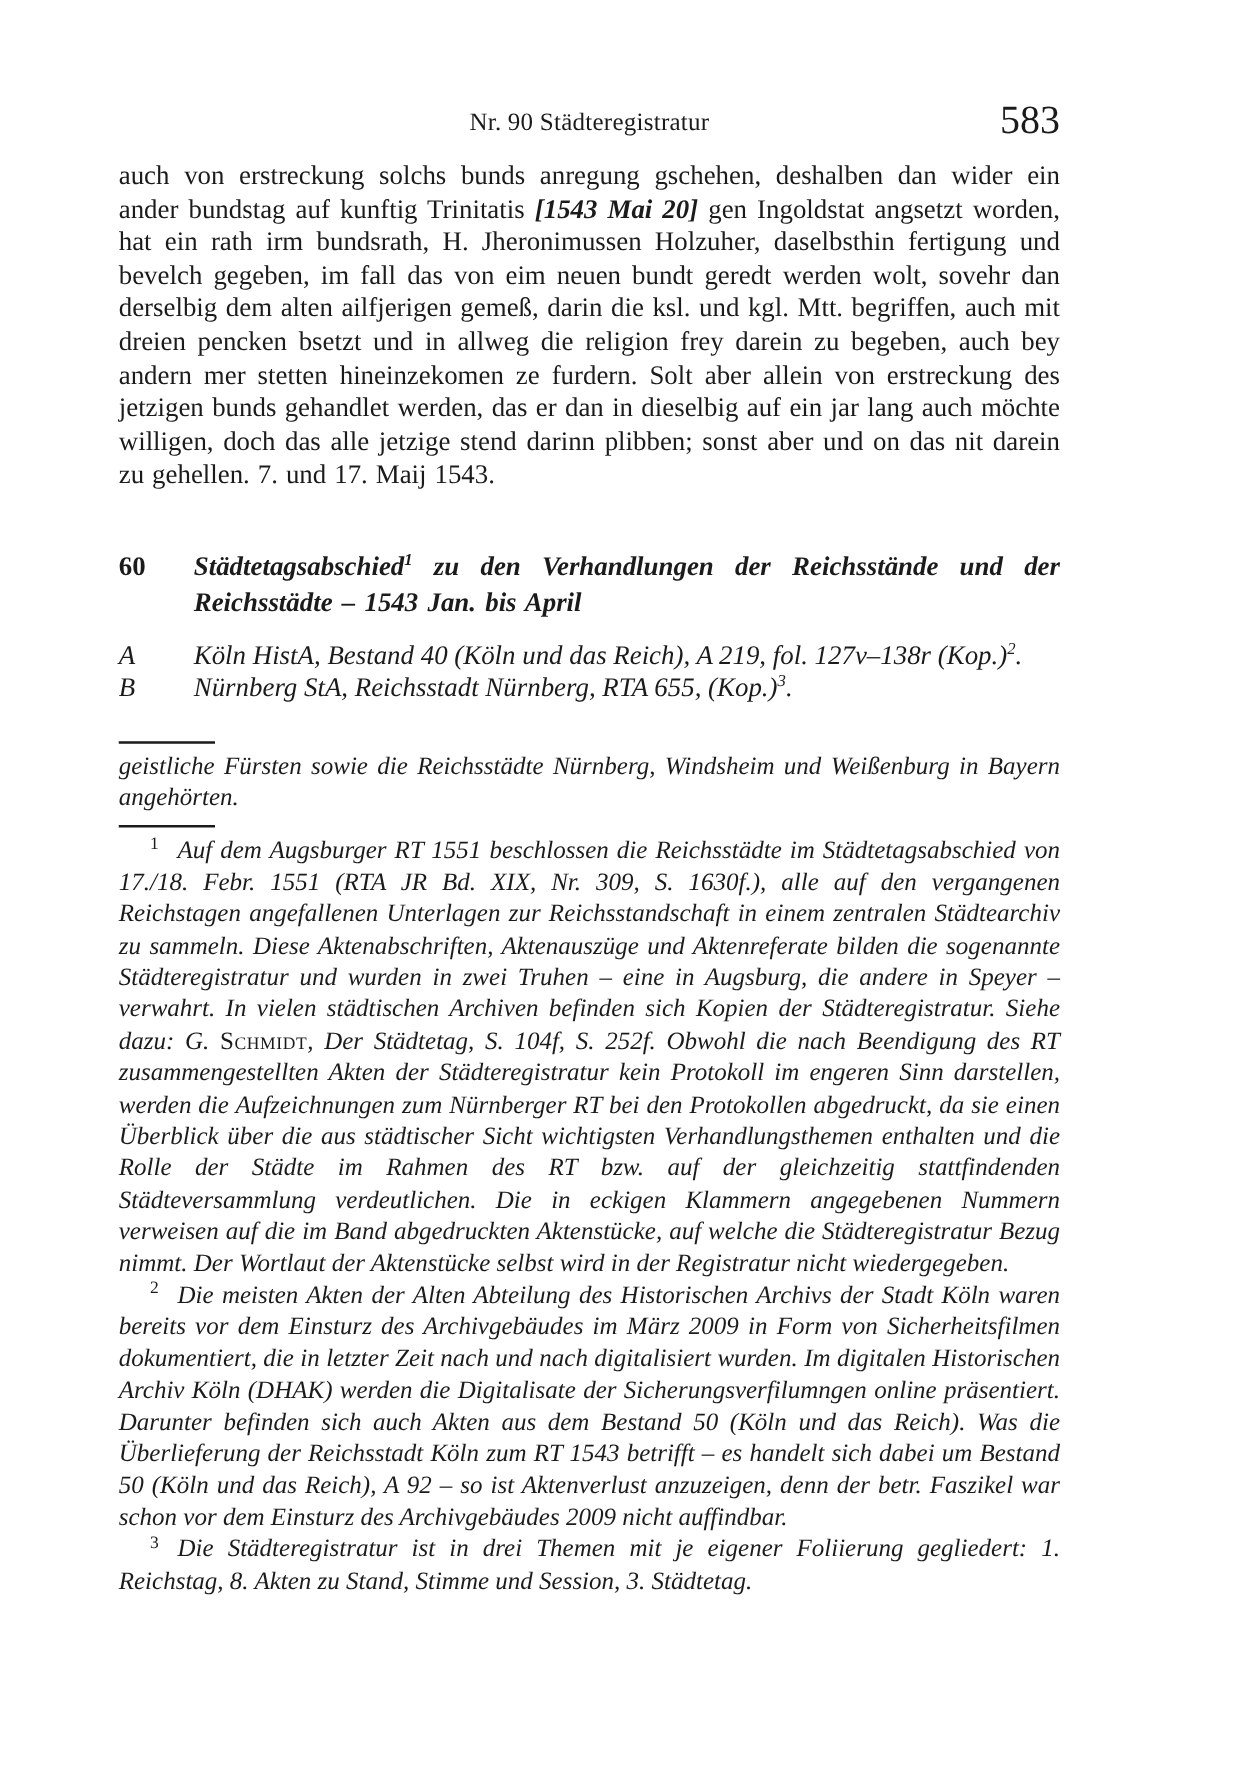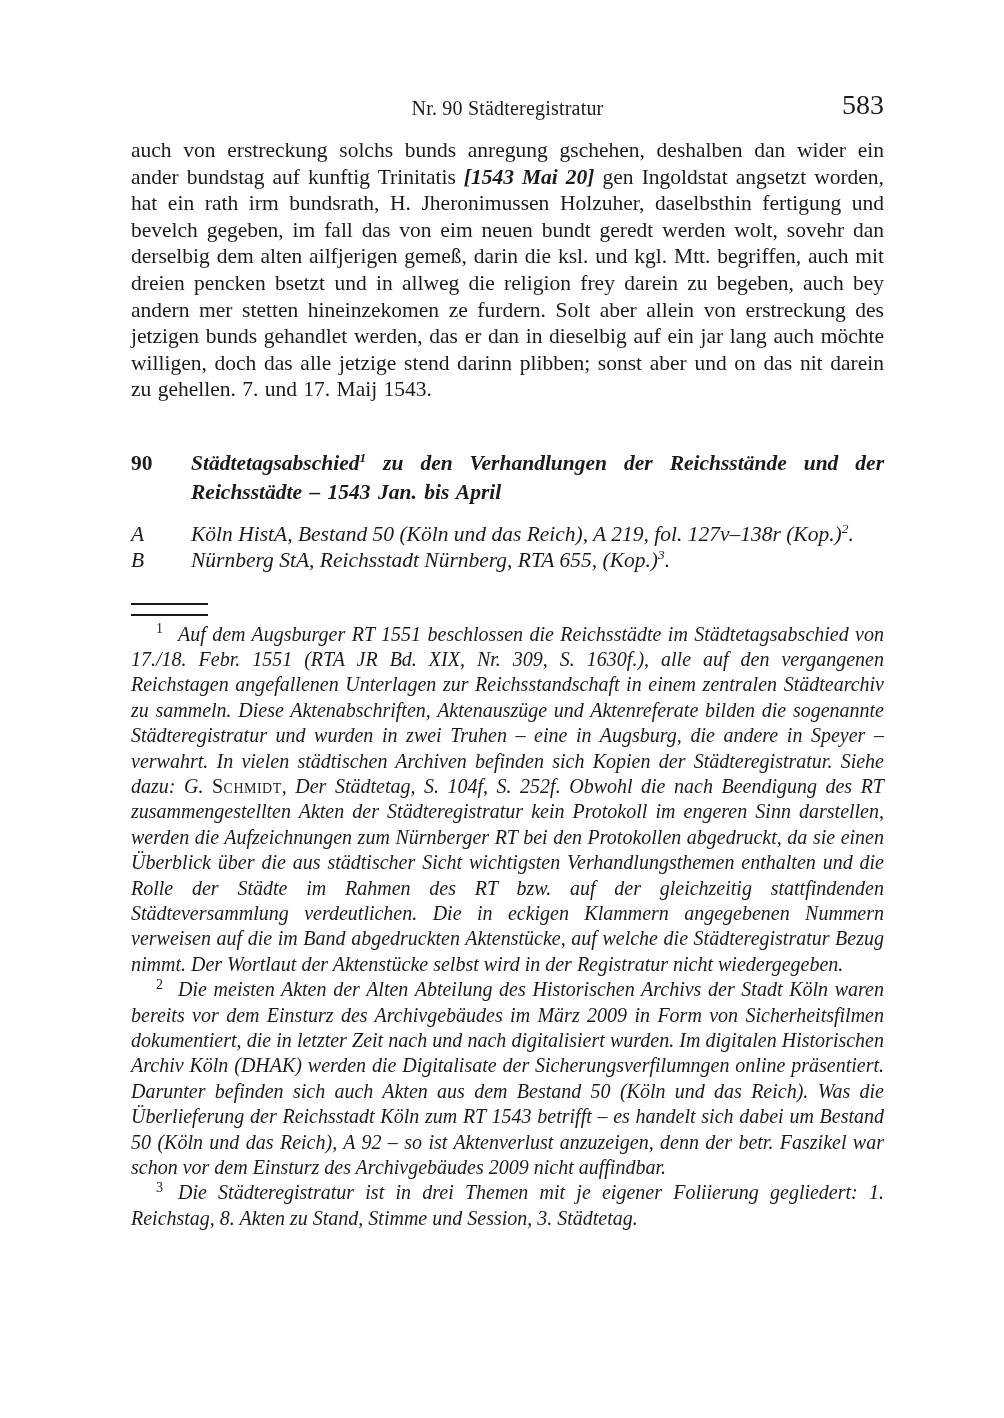--- a/index.html
+++ b/index.html
@@ -12,42 +12,41 @@
     width: 1004px;
     height: 1418px;
     background: #ffffff;
     color: #1b1b1b;
     font-family: "Liberation Serif", serif;
     overflow: hidden;
   }
   .text-column {
     position: absolute;
     left: 95px;
-    top: 16px;
+    top: 6px;
     width: 753px;
-    margin-left: 36px;
   }
 
   
   .running-header {
     position: relative;
     margin-top: 80px;
     height: 28px;
     font-size: 20px;
     line-height: 24px;
   }
   .running-title {
     text-align: center;
     letter-spacing: 0.2px;
   }
   .page-number {
     position: absolute;
     right: 0;
     top: -3px;
-    font-size: 28px;
+    font-size: 32px;
   }
 
   
   .body-par {
     margin: 13px 0 0 0;
     font-size: 21.5px;
     line-height: 26.6px;
     text-align: justify;
     word-spacing: 1px;
   }
@@ -145,36 +144,37 @@
 
     <header class="running-header">
       <div class="running-title">Nr. 90 Städteregistratur</div>
       <div class="page-number">583</div>
     </header>
 
     <p class="body-par"><span>auch von erstreckung solchs bunds anregung gschehen, deshalben dan wider ein ander bundstag auf kunftig Trinitatis </span><span class="it">[1543 Mai 20]</span><span> gen Ingoldstat angsetzt worden, hat ein rath irm bundsrath, H. Jheronimussen Holzuher, daselbsthin fertigung und bevelch gegeben, im fall das von eim neuen bundt geredt werden wolt, sovehr dan derselbig dem alten ailfjerigen gemeß, darin die ksl. und kgl. Mtt. begriffen, auch mit dreien pencken bsetzt und in allweg die religion frey darein zu begeben, auch bey andern mer stetten hineinzekomen ze furdern. Solt aber allein von erstreckung des jetzigen bunds gehandlet werden, das er dan in dieselbig auf ein jar lang auch möchte willigen, doch das alle jetzige stend darinn plibben; sonst aber und on das nit darein zu gehellen. 7. und 17. Maij 1543.</span></p>
 
     <section class="entry">
       <div class="entry-heading">
-        <span class="entry-number">90</span>
+        <span class="entry-number">60</span>
         <h2 class="entry-title"><span>Städtetagsabschied</span><sup class="ref">1</sup><span> zu den Verhandlungen der Reichsstände und der Reichsstädte – 1543 Jan. bis April</span></h2>
       </div>
 
       <ul class="sources">
         <li class="source-row">
-          <span class="siglum">A</span><span>Köln HistA, Bestand 50 (Köln und das Reich), A 219, fol. 127v–138r (Kop.)</span><sup class="ref">2</sup><span>.</span>
+          <span class="siglum">A</span><span>Köln HistA, Bestand 40 (Köln und das Reich), A 219, fol. 127v–138r (Kop.)</span><sup class="ref">2</sup><span>.</span>
         </li>
         <li class="source-row">
           <span class="siglum">B</span><span>Nürnberg StA, Reichsstadt Nürnberg, RTA 655, (Kop.)</span><sup class="ref">3</sup><span>.</span>
         </li>
       </ul>
     </section>
 
     <footer class="footnotes">
       <div class="fn-rule"></div>
+      <p class="fn fn-cont">geistliche Fürsten sowie die Reichsstädte Nürnberg, Windsheim und Weißenburg in Bayern angehörten.</p>
 
       <div class="fn-rule second"></div>
 
       <p class="fn"><sup class="fn-marker">1</sup><span>Auf dem Augsburger RT 1551 beschlossen die Reichsstädte im Städtetagsabschied von 17./18. Febr. 1551 (RTA JR Bd. XIX, Nr. 309, S. 1630f.), alle auf den vergangenen Reichstagen angefallenen Unterlagen zur Reichsstandschaft in einem zentralen Städtearchiv zu sammeln. Diese Aktenabschriften, Aktenauszüge und Aktenreferate bilden die sogenannte Städteregistratur und wurden in zwei Truhen – eine in Augsburg, die andere in Speyer – verwahrt. In vielen städtischen Archiven befinden sich Kopien der Städteregistratur. Siehe dazu: G. </span><span class="smallcaps">Schmidt</span><span>, Der Städtetag, S. 104f, S. 252f. Obwohl die nach Beendigung des RT zusammengestellten Akten der Städteregistratur kein Protokoll im engeren Sinn darstellen, werden die Aufzeichnungen zum Nürnberger RT bei den Protokollen abgedruckt, da sie einen Überblick über die aus städtischer Sicht wichtigsten Verhandlungsthemen enthalten und die Rolle der Städte im Rahmen des RT bzw. auf der gleichzeitig stattfindenden Städteversammlung verdeutlichen. Die in eckigen Klammern angegebenen Nummern verweisen auf die im Band abgedruckten Aktenstücke, auf welche die Städteregistratur Bezug nimmt. Der Wortlaut der Aktenstücke selbst wird in der Registratur nicht wiedergegeben.</span></p>
 
       <p class="fn"><sup class="fn-marker">2</sup><span>Die meisten Akten der Alten Abteilung des Historischen Archivs der Stadt Köln waren bereits vor dem Einsturz des Archivgebäudes im März 2009 in Form von Sicherheitsfilmen dokumentiert, die in letzter Zeit nach und nach digitalisiert wurden. Im digitalen Historischen Archiv Köln (DHAK) werden die Digitalisate der Sicherungsverfilumngen online präsentiert. Darunter befinden sich auch Akten aus dem Bestand 50 (Köln und das Reich). Was die Überlieferung der Reichsstadt Köln zum RT 1543 betrifft – es handelt sich dabei um Bestand 50 (Köln und das Reich), A 92 – so ist Aktenverlust anzuzeigen, denn der betr. Faszikel war schon vor dem Einsturz des Archivgebäudes 2009 nicht auffindbar.</span></p>
 
       <p class="fn"><sup class="fn-marker">3</sup><span>Die Städteregistratur ist in drei Themen mit je eigener Foliierung gegliedert: 1. Reichstag, 8. Akten zu Stand, Stimme und Session, 3. Städtetag.</span></p>
     </footer>
 

